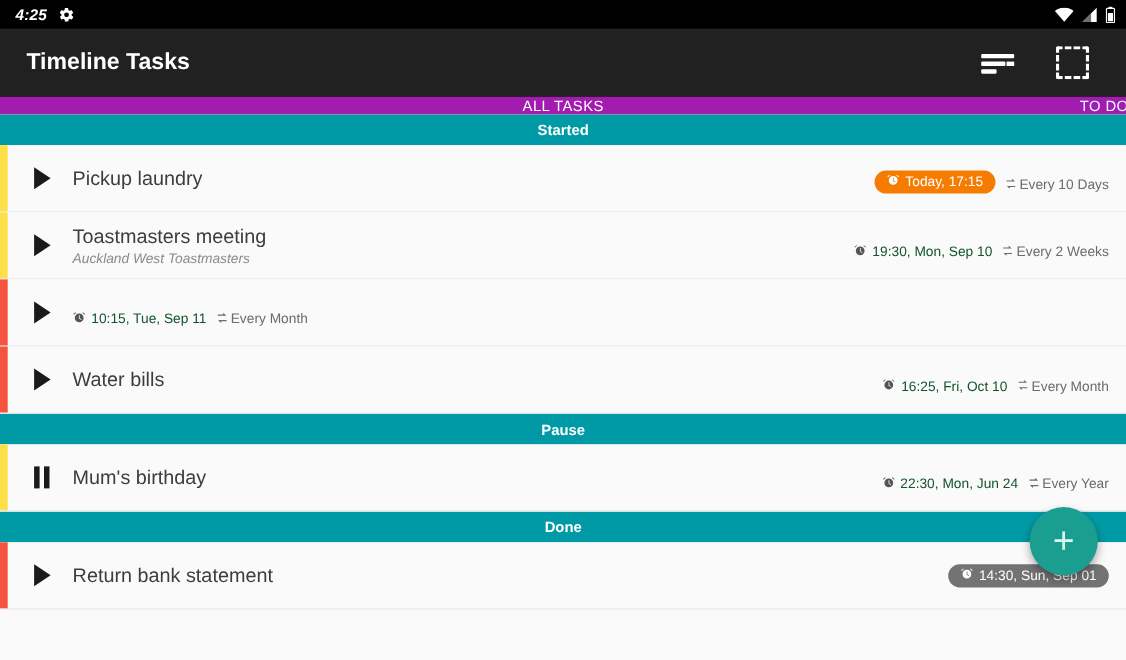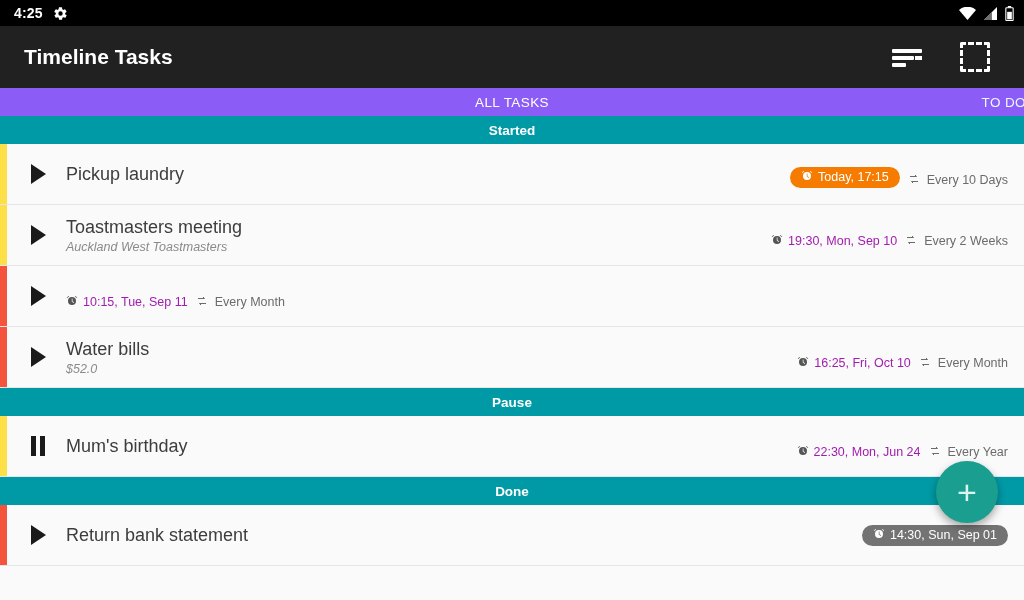--- a/index.html
+++ b/index.html
@@ -9,21 +9,21 @@
     background:#000;
     position:relative;
   }
 
   
   .statusbar{
     height:26px; background:#000; color:#fff;
     display:flex; align-items:center; justify-content:space-between;
     padding:0 10px 0 14px;
   }
-  .sb-left{ display:flex; align-items:center; gap:10px; }
+  .sb-left{ display:flex; align-items:center; gap:10px;font-style:italic; }
   .sb-clock{ font-size:14px; font-weight:bold; letter-spacing:.2px; }
   .sb-right{ display:flex; align-items:center; gap:7px; }
   .ico-gear svg, .sb-right svg{ display:block; }
 
   
   .appbar{
     height:62px; background:#212121;
     display:flex; align-items:center; justify-content:space-between;
     padding:0 28px 0 24px;
   }
@@ -40,21 +40,21 @@
   .sort-ico u{ position:absolute; right:0; top:9px; width:7px; height:4px; background:#fff; }
 
   
   .select-ico{
     width:30px; height:30px;
     border:3px dashed #fff; border-radius:2px;
   }
 
   
   .tabs{
-    height:28px; background:#8b5cf6; position:relative;
+    height:16px; background:#a21caf; position:relative;
     display:flex; align-items:center;
   }
   .tab{
     color:#fff; font-size:13.5px; letter-spacing:.4px;
     position:absolute; white-space:nowrap;
   }
   .tab-all{ left:0; right:0; text-align:center; }
   .tab-todo{ right:-2px; color:#eaf9ff; }
 
   
@@ -82,28 +82,28 @@
   }
   .pause{ display:flex; gap:4px; }
   .pause b{ display:block; width:5px; height:20px; background:#1a1a1a; }
   .row-main{ flex:1; min-width:0; }
   .row-title{ font-size:18px; color:#3d3d3d; line-height:1.25; }
   .row-sub{ font-size:12.5px; color:#8a8a8a; font-style:italic; margin-top:2px; }
   .row-right{
     text-align:right; padding-right:16px;
     display:flex; flex-direction:row; align-items:flex-end; gap:8px;
   }
-  .due{ font-size:12.5px; color:#a21caf; display:flex; align-items:center; gap:5px; white-space:nowrap; }
+  .due{ font-size:12.5px; color:#14532d; display:flex; align-items:center; gap:5px; white-space:nowrap; }
   .due-pill{
     background:#F57C00; color:#fff; border-radius:11px;
     padding:3px 11px; font-size:12.5px;
     display:flex; align-items:center; gap:5px;
   }
   .due-pill-green{ background:#737373; }
-  .repeat{ font-size:12.5px; color:#6b6b6b; display:flex; align-items:center; gap:7px; white-space:nowrap;margin-top:12px; }
+  .repeat{ font-size:12.5px; color:#6b6b6b; display:flex; align-items:center; gap:2px; white-space:nowrap;margin-top:12px; }
 
   
   .fab{
     position:absolute; right:26px; top:461px;
     width:62px; height:62px; border-radius:50%;
     background:#1a9e8f;
     box-shadow:0 4px 9px rgba(0,0,0,.35);
     display:flex; align-items:center; justify-content:center;
     color:#d8f5ef; font-size:34px; line-height:1; font-weight:300;
   }
@@ -265,21 +265,20 @@
     </div>
   </div>
 
   <div class="row">
     <span class="row-accent" style="background:#F4533E"></span>
     <span class="row-state">
         <span class="tri"></span>
       </span>
     <div class="row-main">
       <div class="row-title">Water bills</div>
-      <div class="row-sub">$52.0</div>
     </div>
     <div class="row-right">
       <span class="due">
         <span>
           <svg width="12" height="12" viewBox="0 0 24 24" fill="#555">
               <path d="M12 4a8 8 0 108 8 8 8 0 00-8-8zm1 8.6l3.2 1.9-.8 1.3L11.5 13V7h1.5zM5.3 1.8l1 1.2L2.5 6.2l-1-1.2zm13.4 0l3.8 3.2-1 1.2-3.8-3.2z"></path>
             </svg>
         </span>
         <span>16:25, Fri, Oct 10</span>
       </span>

